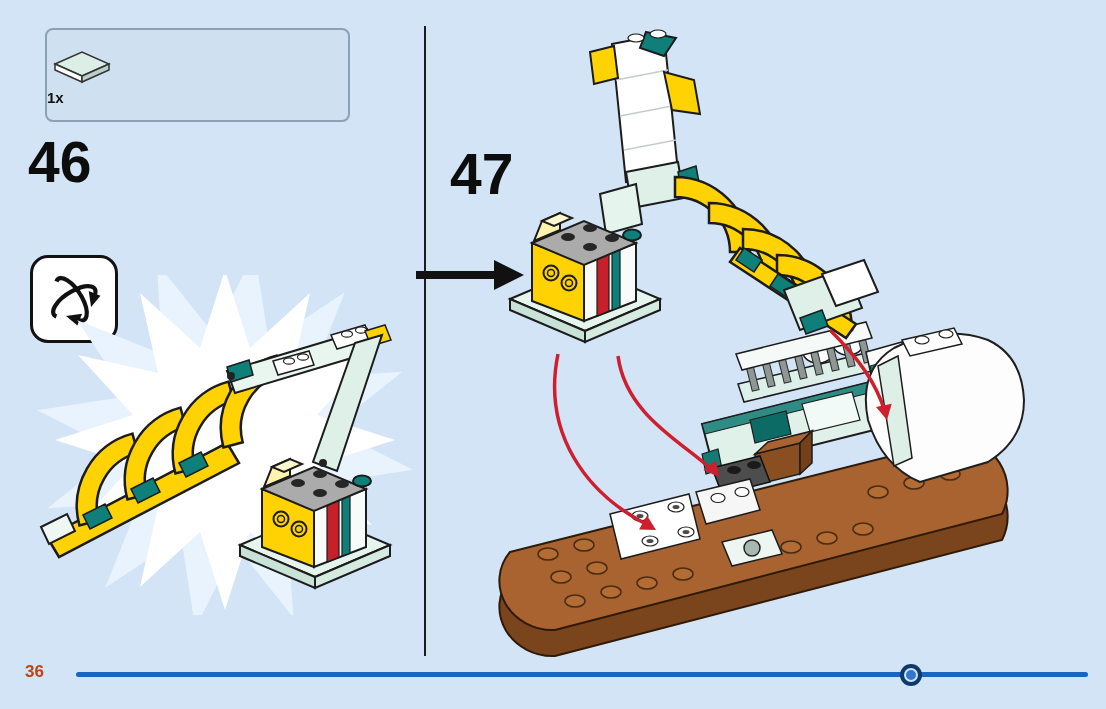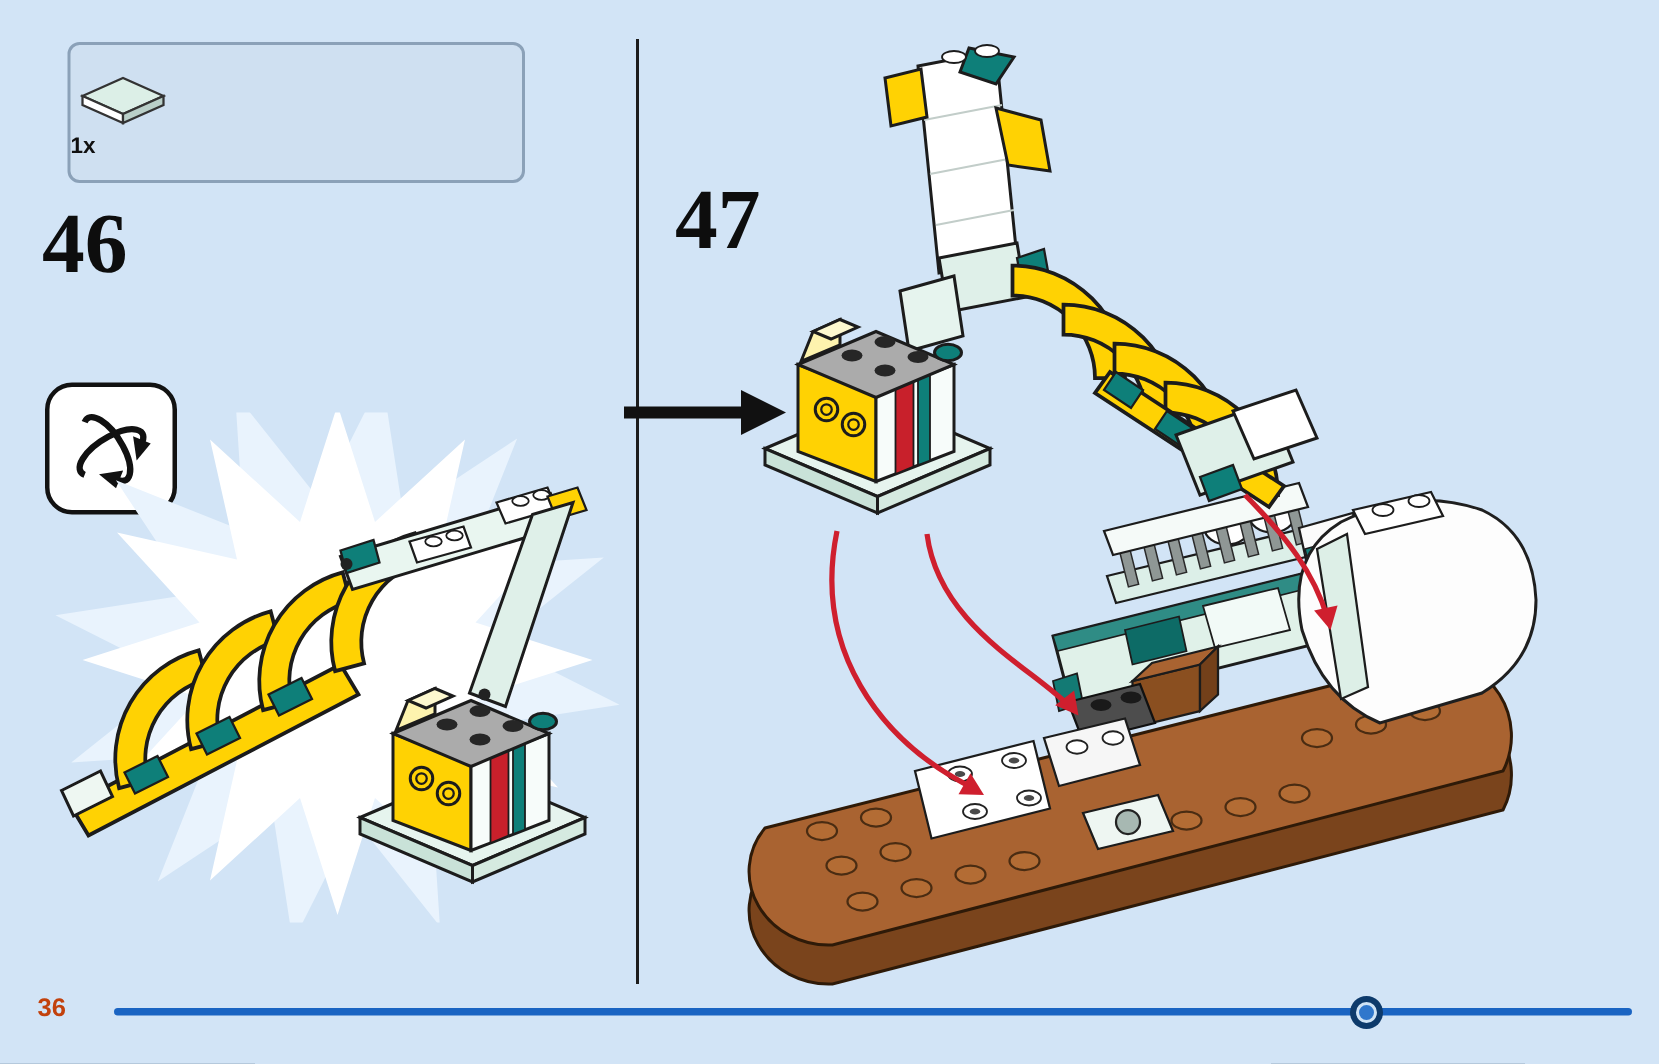--- a/index.html
+++ b/index.html
@@ -7,24 +7,24 @@
     position:relative; width:1106px; height:709px; background:#d2e4f6;
     overflow:hidden; font-family:"Liberation Sans", sans-serif;
   }
   .callout {
     position:absolute; left:30px; top:28px; width:301px; height:90px;
     background:#cfe0f1; border:2px solid #8ba1b8; border-radius:8px;
     display:flex; flex-direction:column; justify-content:center; gap:3px;margin-left:15px;
   }
   .callout .count { font-size:15px; font-weight:bold; color:#101010; }
   .step-num {
-    position:absolute; font-size:57px; font-weight:bold; color:#0d0d0d; line-height:1;font-family:Liberation Serif, serif;
+    position:absolute; font-size:57px; font-weight:bold; color:#0d0d0d; line-height:1;
   }
   .num46 { left:28px; top:134px; }
-  .num47 { left:450px; top:118px; }
+  .num47 { left:450px; top:146px; }
   .rotate-box {
     position:absolute; left:30px; top:255px; width:88px; height:88px;
     background:#ffffff; border:3px solid #121212; border-radius:18px; box-sizing:border-box;
   }
   .divider { position:absolute; left:424px; top:26px; width:2px; height:630px; background:#1c1c1c; }
   .step-arrow { position:absolute; left:416px; top:258px; }
   .m46 { position:absolute; left:35px; top:275px; }
   .m47 { position:absolute; left:450px; top:22px; }
   .pagenum { position:absolute; left:25px; top:662px; font-size:17px; font-weight:bold; color:#c2410c; }
   .progress {

